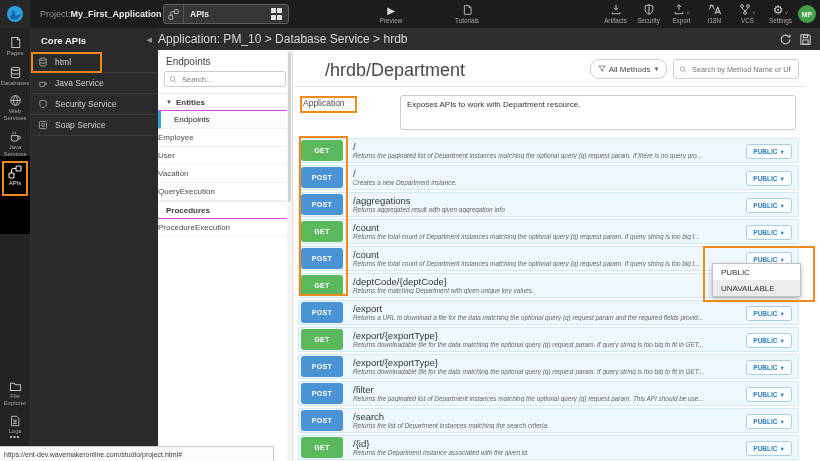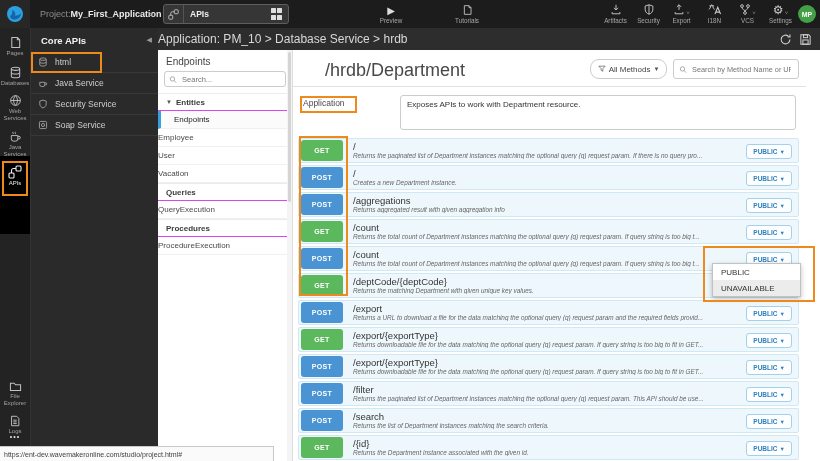--- a/index.html
+++ b/index.html
@@ -360,23 +360,20 @@
       </div>
     <div class="ep-item">
         <span>Employee</span>
       </div>
     <div class="ep-item">
         <span>User</span>
       </div>
     <div class="ep-item">
         <span>Vacation</span>
       </div>
-    <div class="ep-sec">
-        <span>Queries</span>
-      </div>
     <div class="ep-item">
         <span>QueryExecution</span>
       </div>
     <div class="ep-sec">
         <span>Procedures</span>
       </div>
     <div class="ep-item">
         <span>ProcedureExecution</span>
       </div>
     <div class="ep-scroll">

